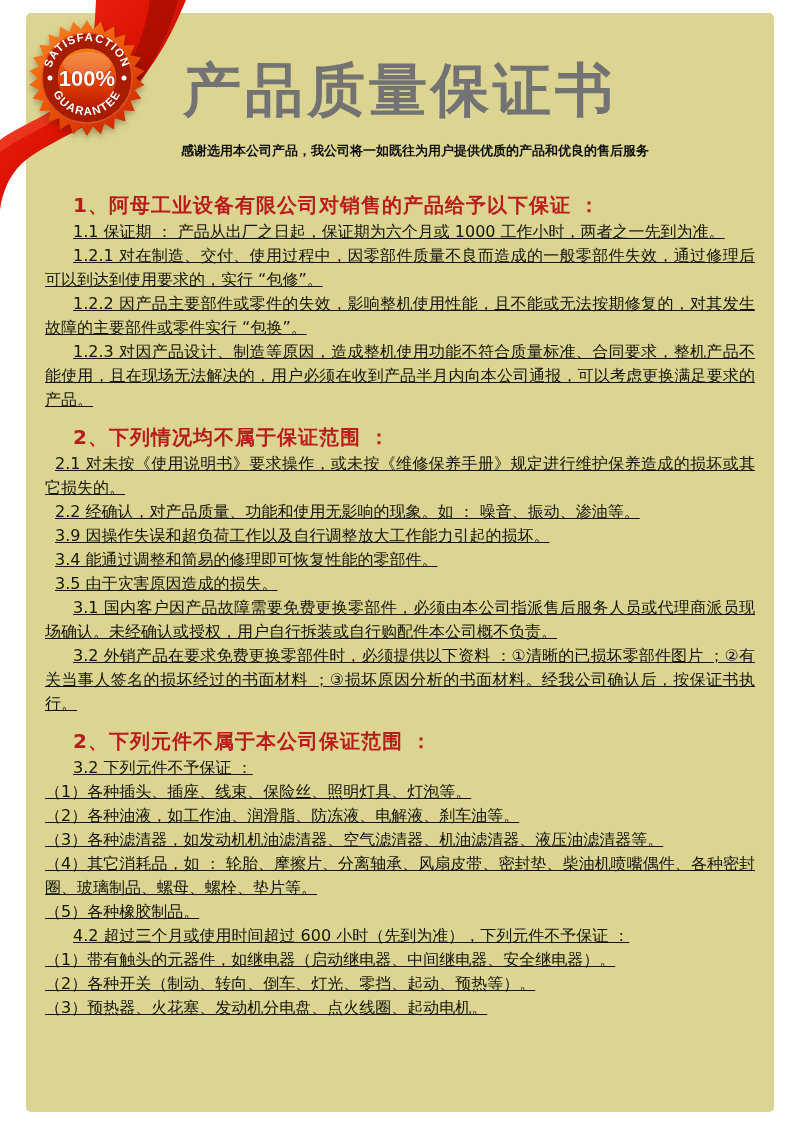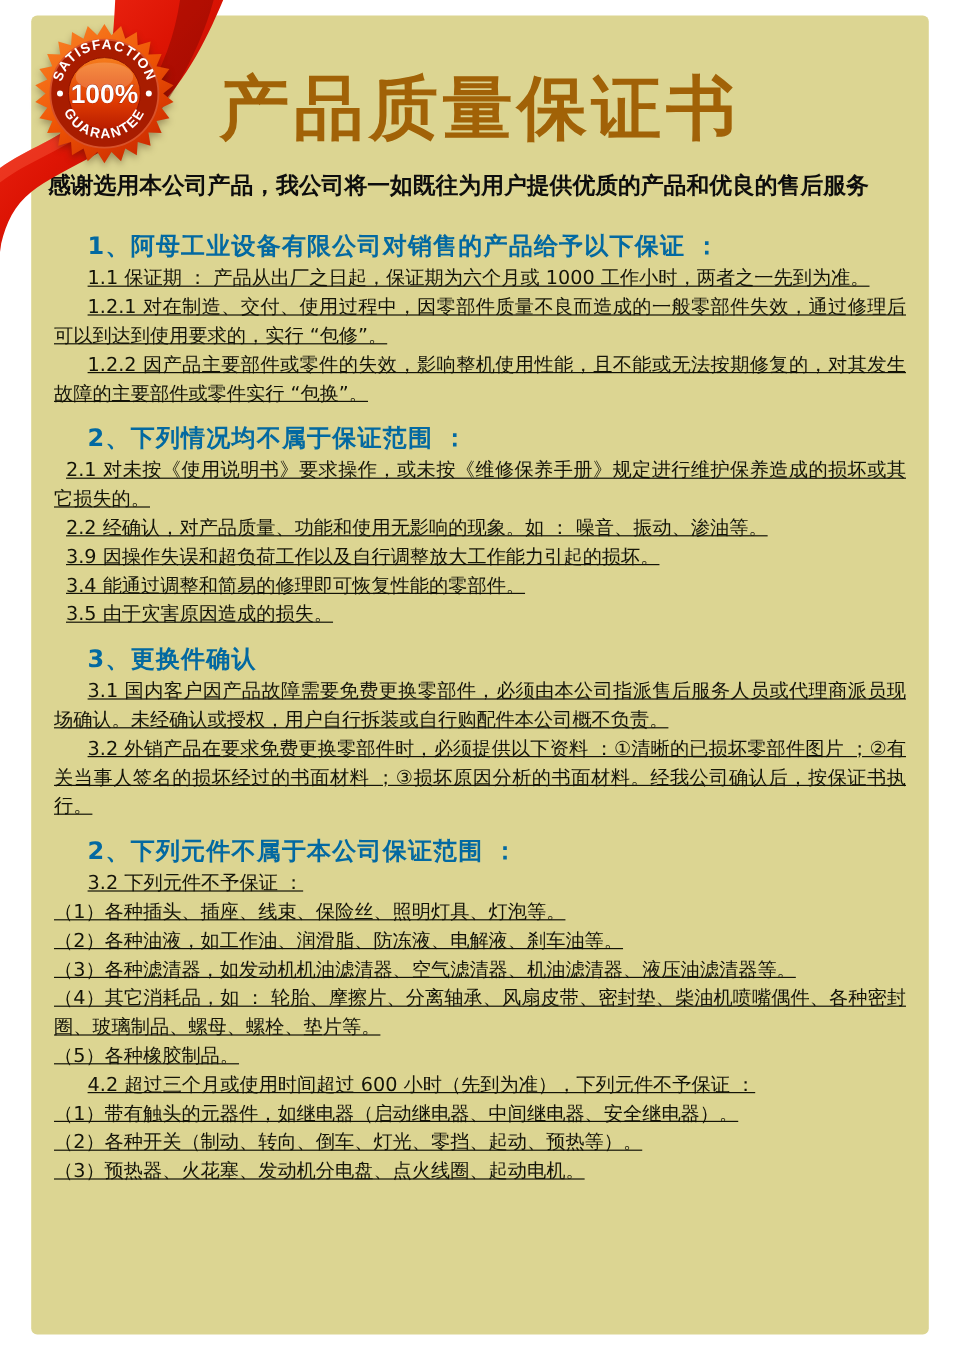--- a/index.html
+++ b/index.html
@@ -7,33 +7,33 @@
     width:800px;height:1137px;position:relative;background:#ffffff;overflow:hidden;
     font-family:"DejaVu Sans","Liberation Sans",sans-serif;color:#141408;
     -webkit-font-smoothing:antialiased;
   }
   .panel{
     position:absolute;left:26px;top:13px;width:748px;height:1099px;
     background:#dcd592;border-radius:5px;
   }
   .doc-title{
     position:absolute;left:0;right:0;top:52px;text-align:center;
-    font-size:58px;font-weight:bold;letter-spacing:4px;color:#a16207;
+    font-size:58px;font-weight:bold;letter-spacing:4px;color:#737373;
   }
   .doc-subtitle{
-    position:absolute;left:40px;right:10px;top:142px;
-    font-size:19px;font-weight:bold;color:#0d0d0d;
+    position:absolute;left:40px;right:10px;top:142px;text-align:center;
+    font-size:13px;font-weight:bold;color:#0d0d0d;
   }
   .content{
     position:absolute;left:45px;right:45px;top:194px;
     font-size:16px;line-height:24px;text-align:justify;font-weight:500;
   }
   .content h2{
     font-size:20px;line-height:22px;font-weight:bold;margin:14px 0 4px 0;
-    text-indent:28px;letter-spacing:1px;color:#0369a1;
+    text-indent:28px;letter-spacing:1px;color:#b91c1c;
   }
   .content h2.first{margin-top:0;}
   .content p{margin:0;padding:0;text-decoration:underline;}
   .p-indent{text-indent:28px;}
   .p-small{text-indent:10px;}
   .p-flush{text-indent:0;}
   .seal{position:absolute;left:0;top:0;pointer-events:none;}
   .seal svg{display:block;}
 </style>
 </head>
@@ -42,29 +42,29 @@
 <div class="panel"></div>
 
 <div class="doc-title">产品质量保证书</div>
 <div class="doc-subtitle">感谢选用本公司产品，我公司将一如既往为用户提供优质的产品和优良的售后服务</div>
 
 <div class="content">
   <h2 class="first">1、阿母工业设备有限公司对销售的产品给予以下保证 ：</h2>
   <p class="p-indent">1.1 保证期 ： 产品从出厂之日起，保证期为六个月或 1000 工作小时，两者之一先到为准。</p>
   <p class="p-indent">1.2.1 对在制造、交付、使用过程中，因零部件质量不良而造成的一般零部件失效，通过修理后可以到达到使用要求的，实行 “包修”。</p>
   <p class="p-indent">1.2.2 因产品主要部件或零件的失效，影响整机使用性能，且不能或无法按期修复的，对其发生故障的主要部件或零件实行 “包换”。</p>
+  <p class="p-indent">1.2.3 对因产品设计、制造等原因，造成整机使用功能不符合质量标准、合同要求，整机产品不能使用，且在现场无法解决的，用户必须在收到产品半月内向本公司通报，可以考虑更换满足要求的产品。</p>
 
   <h2>2、下列情况均不属于保证范围 ：</h2>
   <p class="p-small">2.1 对未按《使用说明书》要求操作，或未按《维修保养手册》规定进行维护保养造成的损坏或其它损失的。</p>
   <p class="p-small">2.2 经确认，对产品质量、功能和使用无影响的现象。如 ： 噪音、振动、渗油等。</p>
   <p class="p-small">3.9 因操作失误和超负荷工作以及自行调整放大工作能力引起的损坏。</p>
   <p class="p-small">3.4 能通过调整和简易的修理即可恢复性能的零部件。</p>
   <p class="p-small">3.5 由于灾害原因造成的损失。</p>
 
-  <h2>3、更换件确认</h2>
   <p class="p-indent">3.1 国内客户因产品故障需要免费更换零部件，必须由本公司指派售后服务人员或代理商派员现场确认。未经确认或授权，用户自行拆装或自行购配件本公司概不负责。</p>
   <p class="p-indent">3.2 外销产品在要求免费更换零部件时，必须提供以下资料 ：①清晰的已损坏零部件图片 ；②有关当事人签名的损坏经过的书面材料 ；③损坏原因分析的书面材料。经我公司确认后，按保证书执行。</p>
 
   <h2>2、下列元件不属于本公司保证范围 ：</h2>
   <p class="p-indent">3.2 下列元件不予保证 ：</p>
   <p class="p-flush">（1）各种插头、插座、线束、保险丝、照明灯具、灯泡等。</p>
   <p class="p-flush">（2）各种油液，如工作油、润滑脂、防冻液、电解液、刹车油等。</p>
   <p class="p-flush">（3）各种滤清器，如发动机机油滤清器、空气滤清器、机油滤清器、液压油滤清器等。</p>
   <p class="p-flush">（4）其它消耗品，如 ： 轮胎、摩擦片、分离轴承、风扇皮带、密封垫、柴油机喷嘴偶件、各种密封圈、玻璃制品、螺母、螺栓、垫片等。</p>
   <p class="p-flush">（5）各种橡胶制品。</p>

